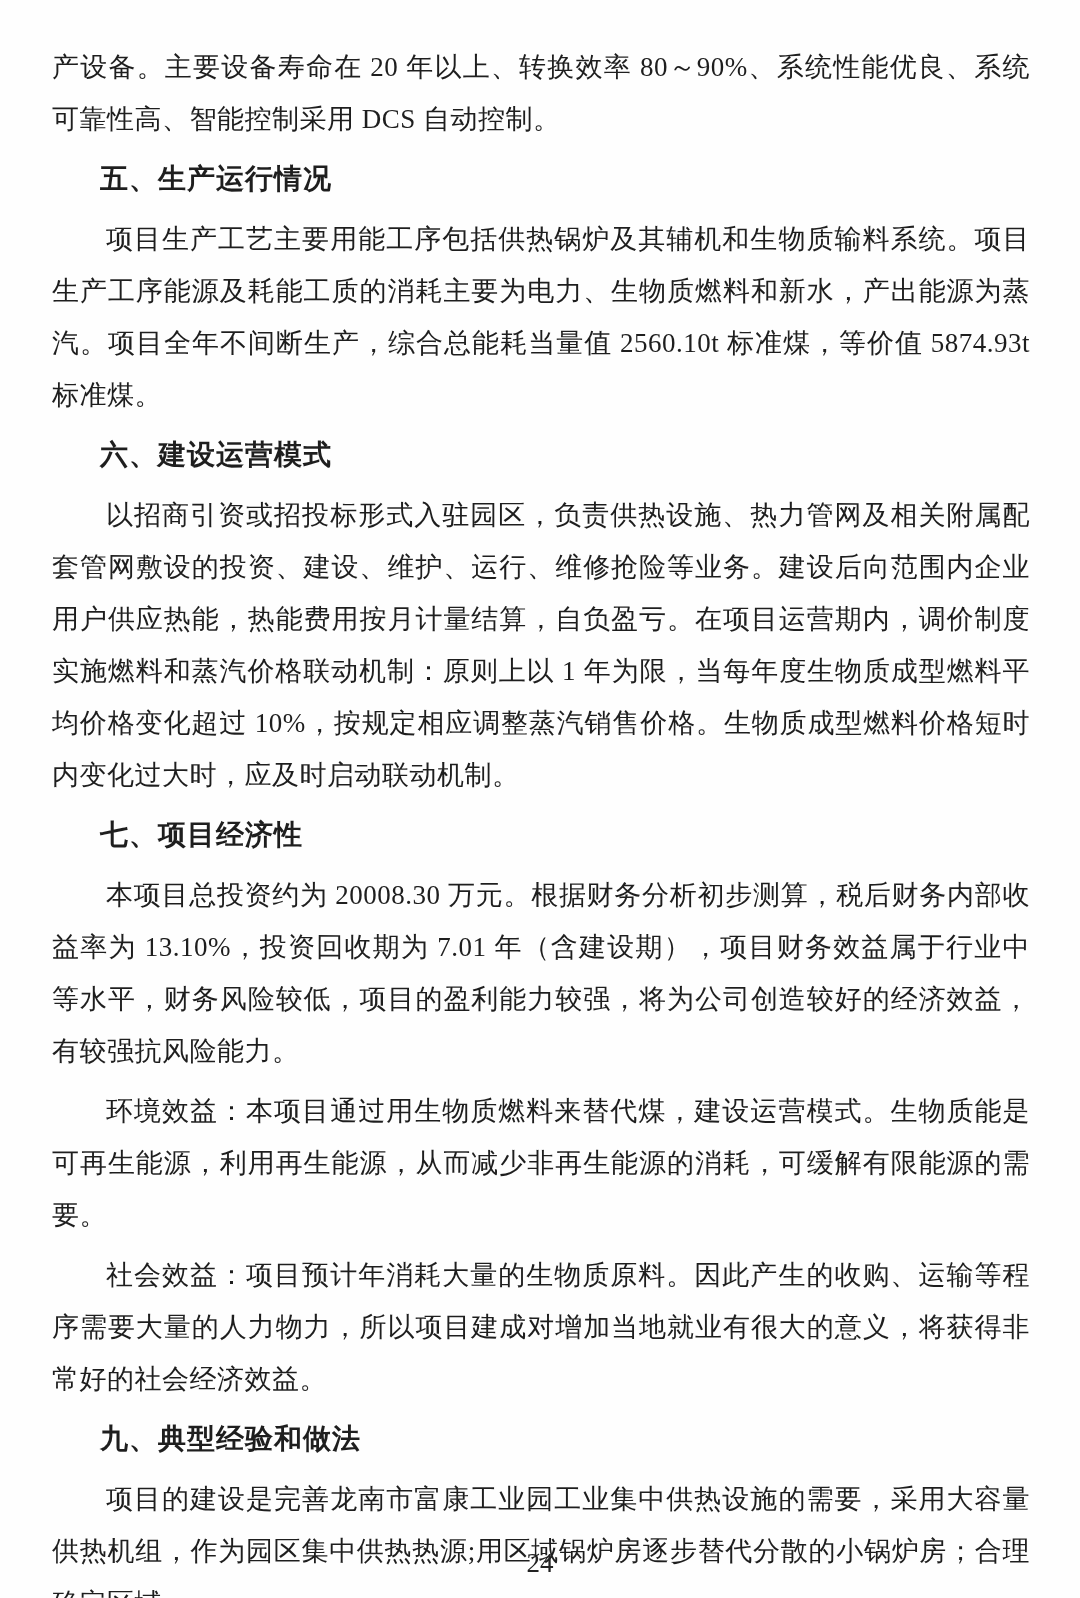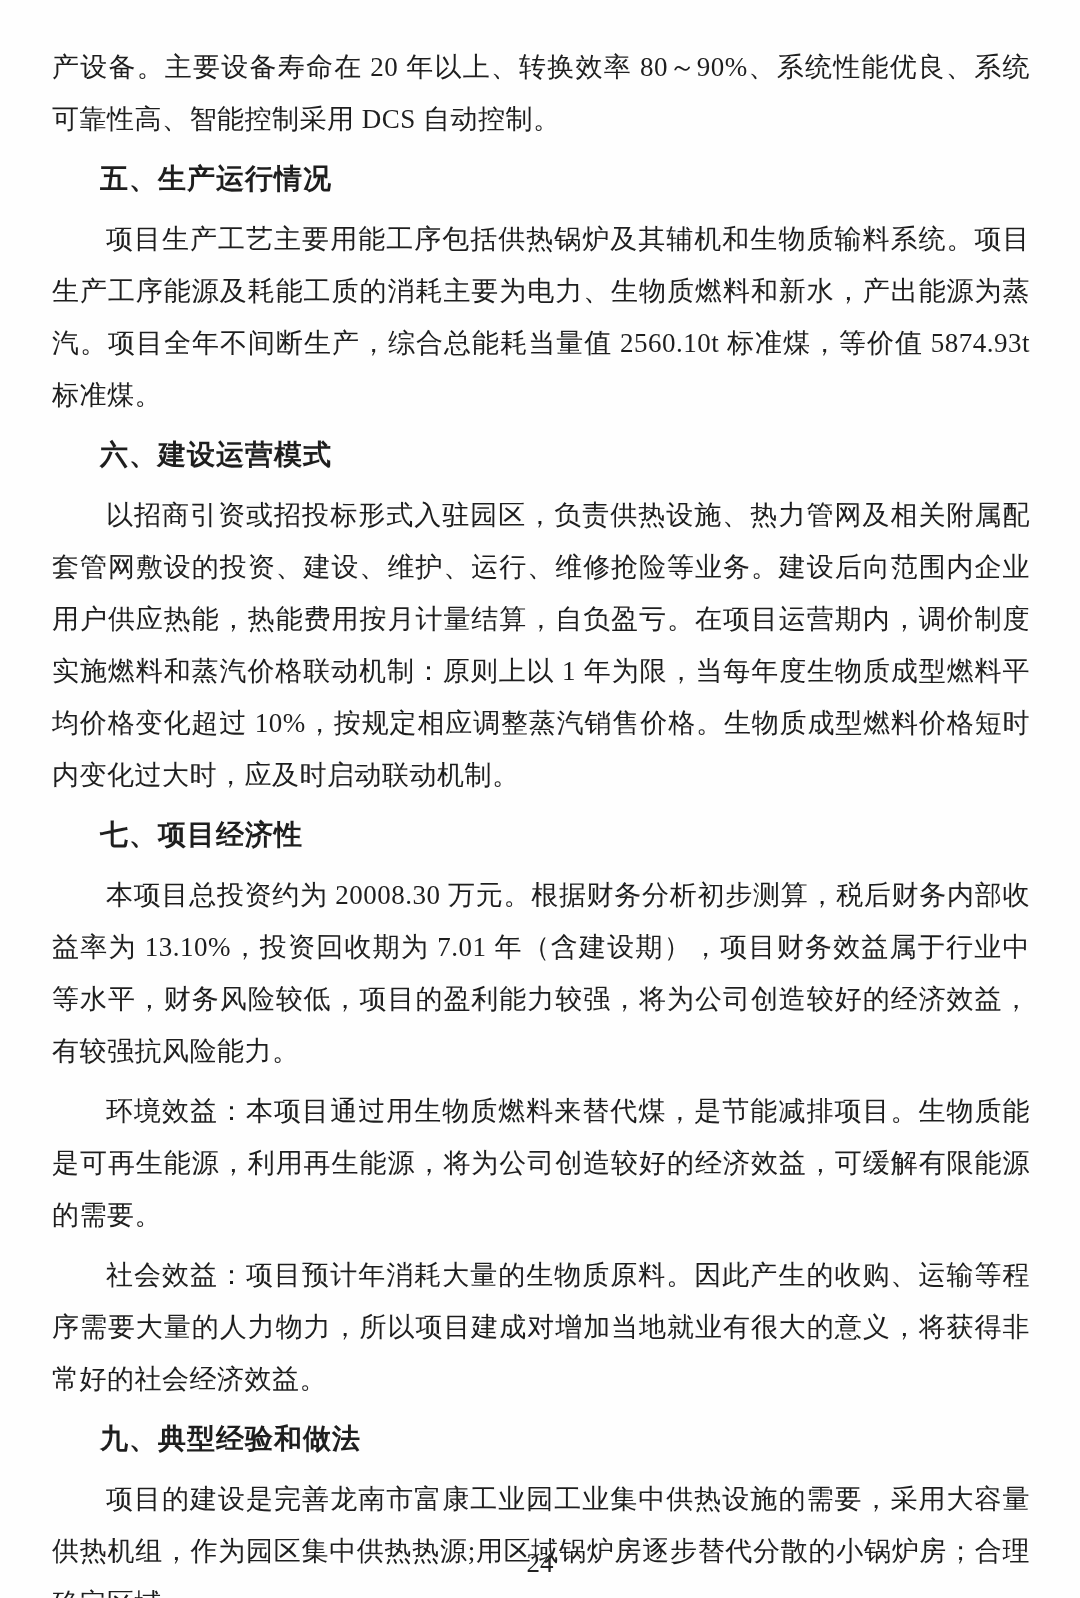--- a/index.html
+++ b/index.html
@@ -61,21 +61,21 @@
 
   <h2 class="heading">六、建设运营模式</h2>
 
   <p class="para indent">以招商引资或招投标形式入驻园区，负责供热设施、热力管网及相关附属配套管网敷设的投资、建设、维护、运行、维修抢险等业务。建设后向范围内企业用户供应热能，热能费用按月计量结算，自负盈亏。在项目运营期内，调价制度实施燃料和蒸汽价格联动机制：原则上以 1 年为限，当每年度生物质成型燃料平均价格变化超过 10%，按规定相应调整蒸汽销售价格。生物质成型燃料价格短时内变化过大时，应及时启动联动机制。</p>
 
   <h2 class="heading">七、项目经济性</h2>
 
   <p class="para indent">本项目总投资约为 20008.30 万元。根据财务分析初步测算，税后财务内部收益率为 13.10%，投资回收期为 7.01 年（含建设期），项目财务效益属于行业中等水平，财务风险较低，项目的盈利能力较强，将为公司创造较好的经济效益，有较强抗风险能力。</p>
 
 
-  <p class="para indent">环境效益：本项目通过用生物质燃料来替代煤，是节能减排项目。生物质能是可再生能源，利用再生能源，将为公司创造较好的经济效益，可缓解有限能源的需要。</p>
+  <p class="para indent">环境效益：本项目通过用生物质燃料来替代煤，建设运营模式。生物质能是可再生能源，利用再生能源，从而减少非再生能源的消耗，可缓解有限能源的需要。</p>
 
   <p class="para indent">社会效益：项目预计年消耗大量的生物质原料。因此产生的收购、运输等程序需要大量的人力物力，所以项目建成对增加当地就业有很大的意义，将获得非常好的社会经济效益。</p>
 
   <h2 class="heading">九、典型经验和做法</h2>
 
   <p class="para indent">项目的建设是完善龙南市富康工业园工业集中供热设施的需要，采用大容量供热机组，作为园区集中供热热源;用区域锅炉房逐步替代分散的小锅炉房；合理确定区域</p>
 
   <div class="page-number">24</div>
 
 </div>

